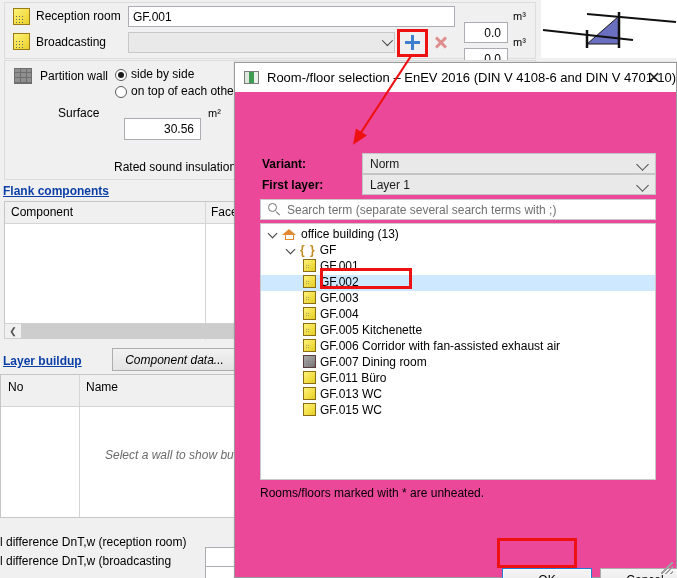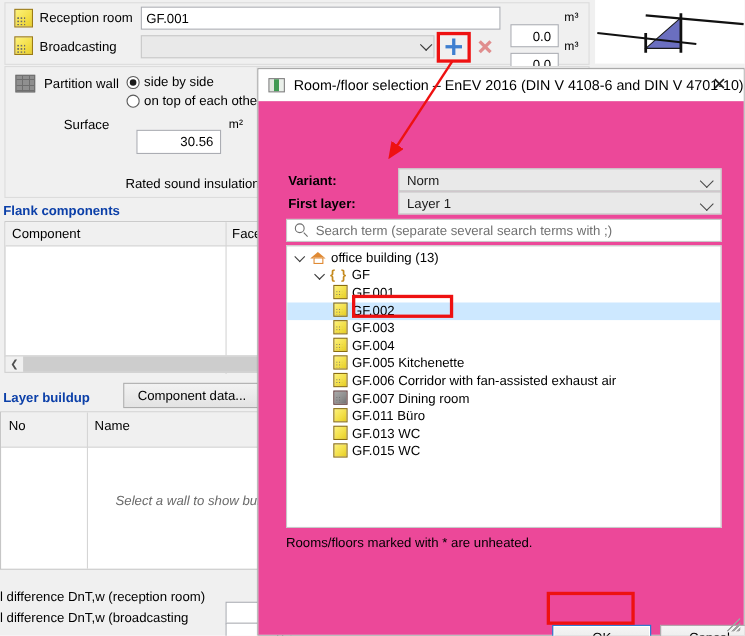--- a/index.html
+++ b/index.html
@@ -63,21 +63,21 @@
     width:12px; height:12px; border-radius:50%;
     border:1px solid #5a5a5a; background:#fff;
     box-sizing:border-box; position:relative; flex:none;
   }
   .radio.on::after{
     content:""; position:absolute; left:2px; top:2px; width:6px; height:6px;
     border-radius:50%; background:#1a1a1a;
   }
 
   .section-title {
-    position:absolute; color:#0b3fa8; font-weight:bold; font-size:12px;
+    position:absolute; color:#0b3fa8; font-weight:bold; font-size:12px;text-decoration:underline;
   }
   .grid-box {
     position:absolute; background:#fff; border:1px solid #c6c6c6; box-sizing:border-box;
   }
   .grid-head {
     position:absolute; height:22px; background:#f0f0f0;
     border-bottom:1px solid #d5d5d5; box-sizing:border-box;
   }
   .grid-head-cell{
     position:absolute; font-size:12px; color:#000; top:3px;
@@ -92,21 +92,21 @@
   .hscroll .arrowbtn{
     width:16px; height:14px; display:flex; align-items:center; justify-content:center;
     font-size:9px; color:#505050;
   }
   .hscroll .thumb{ flex:1; height:14px; background:#cdcdcd; }
 
   .btn {
     position:absolute; background:linear-gradient(to bottom,#f2f2f2,#e3e3e3);
     border:1px solid #adadad; box-sizing:border-box;
     font-size:12px; color:#000;
-    display:flex; align-items:center; justify-content:center;
+    display:flex; align-items:center; justify-content:center;font-style:italic;
   }
   .placeholder-italic{
     position:absolute; font-style:italic; color:#6a6a6a; font-size:12px;
   }
 
   
   .combo {
     position:absolute; background:#e9e9e9; border:1px solid #c8c8c8;
     box-sizing:border-box;
   }

